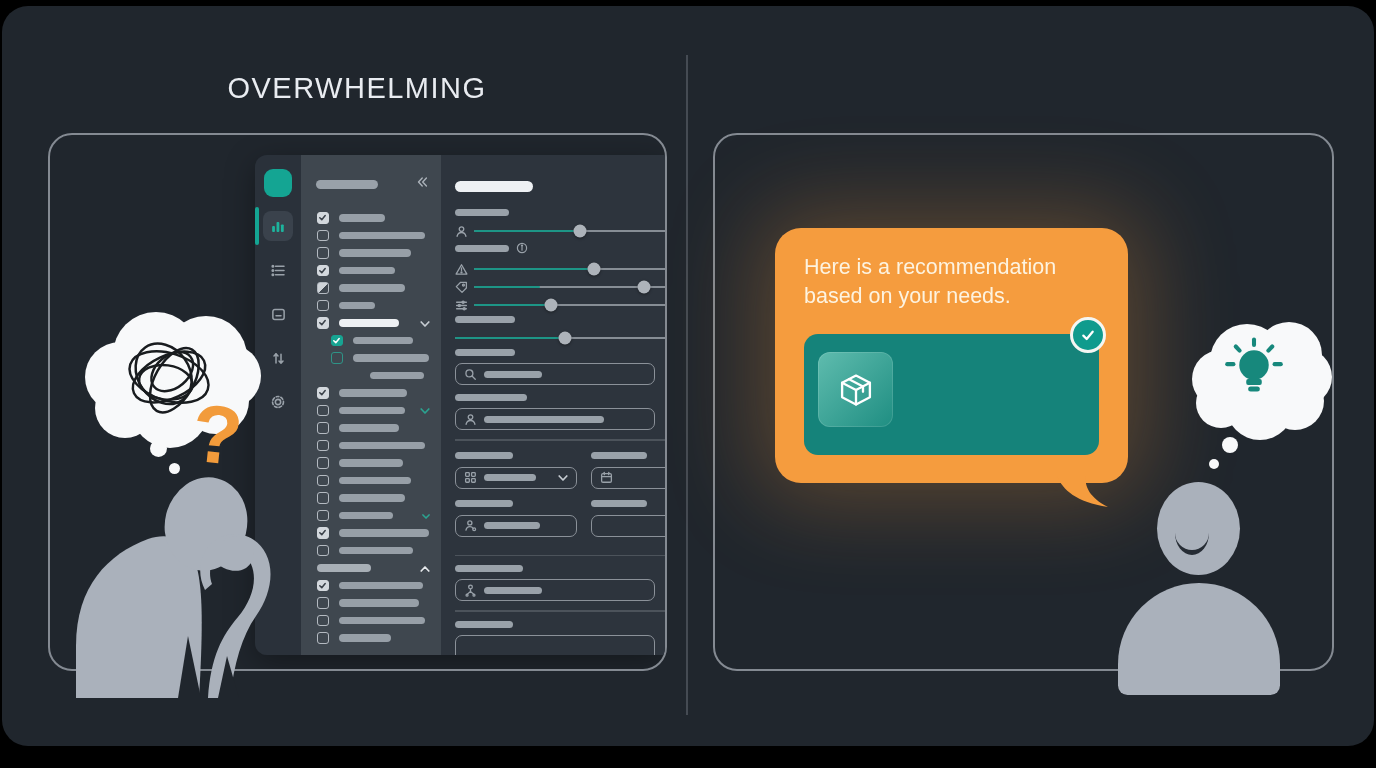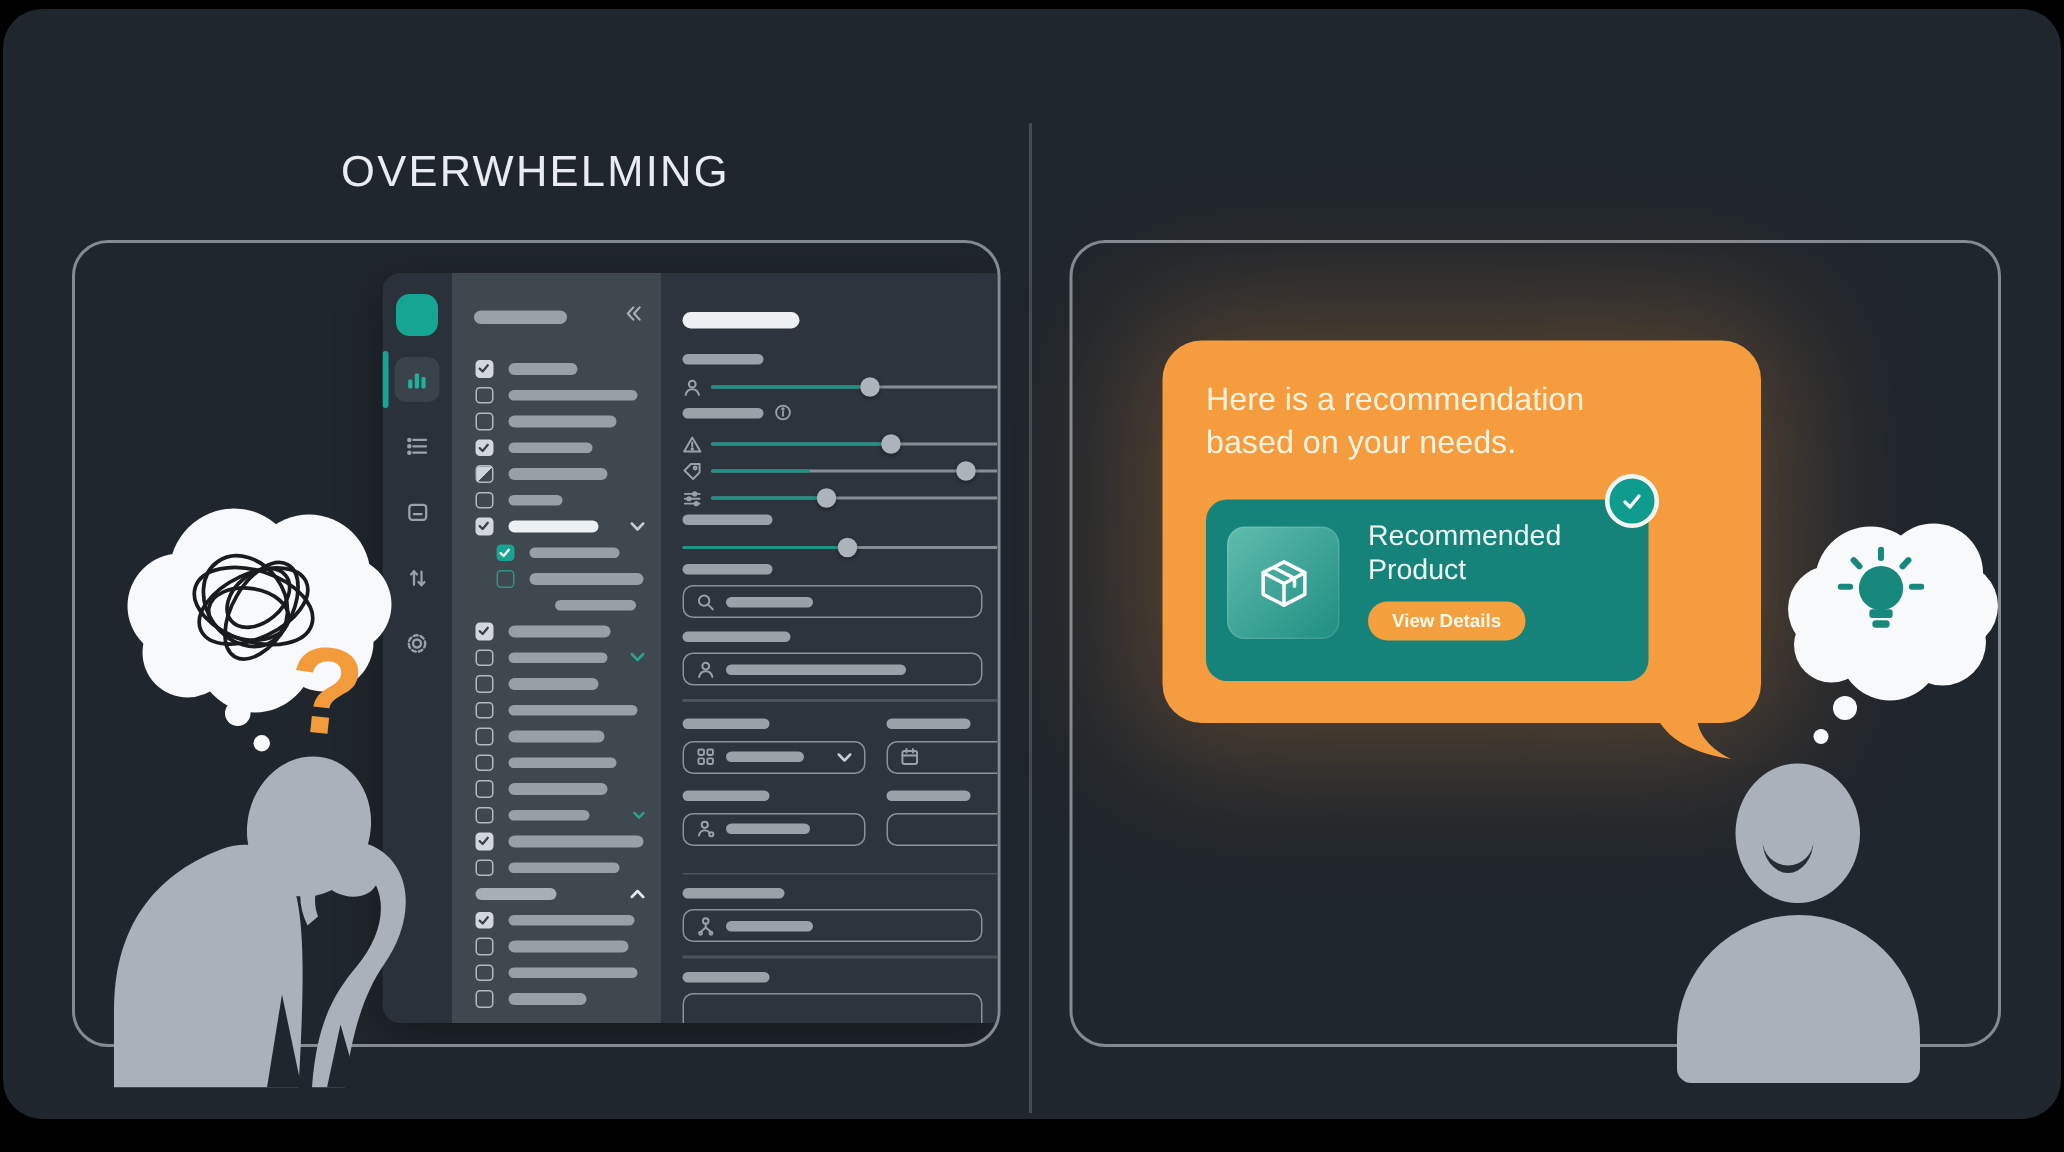--- a/index.html
+++ b/index.html
@@ -1,19 +1,19 @@
 <!DOCTYPE html>
 <html><head>
 <meta charset="utf-8">
 <style>
   html,body{margin:0;padding:0;background:#000;width:1376px;height:768px;overflow:hidden;
     font-family:"Liberation Sans",sans-serif;}
   .stage{position:relative;width:1376px;height:768px;background:#000;}
   .canvas{position:absolute;left:2px;right:2px;top:6px;bottom:22px;background:#20262d;border-radius:26px;}
-  .content{position:absolute;inset:0;margin-top:27px;}
+  .content{position:absolute;inset:0;}
 
   
   .sec-title{position:absolute;top:72px;width:500px;text-align:center;color:#e9ecf1;
     font-size:29px;font-weight:500;letter-spacing:1.5px;}
   .sec-title.left{left:107px}
   .sec-title.right{left:772px}
 
   .vdivider{position:absolute;left:686px;top:55px;width:2px;height:660px;background:#454b53;}
 
   
@@ -69,22 +69,22 @@
     margin:0 10px 9px 0;padding:0 8px;box-sizing:border-box;color:#99a1a9;}
   .rc-box .bx-bar{height:7px;border-radius:4px;background:#99a1a9;margin-left:7px;}
   .rc-box .bx-chev{margin-left:auto;color:#aab1b8;display:flex;}
   .rc-box.tall{height:27px;}
   .rc-div{height:1.5px;background:#4c535b;margin:9px 0 9px 0;}
   .rc-cols{display:grid;grid-template-columns:122px 1fr;column-gap:14px;margin-right:-16px;}
   .rc-cols .rc-box{margin-right:0;}
   .rc-cols .cell-label{height:7px;border-radius:4px;background:#99a1a9;margin:2px 0 8px;}
 
   
-  .bubble{position:absolute;left:775px;top:200px;width:353px;height:255px;background:#f59c3e;
-    border-radius:26px;z-index:3;box-shadow:0 0 90px 18px rgba(245,156,62,.28);padding-left:46px;}
+  .bubble{position:absolute;left:775px;top:228px;width:353px;height:255px;background:#f59c3e;
+    border-radius:26px;z-index:3;box-shadow:0 0 90px 18px rgba(245,156,62,.28);}
   .bubble-msg{position:absolute;left:29px;top:25px;width:300px;color:#fdf3e0;font-size:21.5px;
     line-height:1.36;font-weight:500;}
   .tail{position:absolute;right:18px;bottom:-27px;}
   .reco-card{position:absolute;left:29px;top:106px;width:295px;height:121px;background:#15837a;
     border-radius:14px;box-sizing:border-box;padding:13px 14px;display:flex;align-items:flex-start;}
   .tile{width:75px;height:75px;border-radius:12px;flex:none;margin-top:5px;
     background:linear-gradient(135deg,#5fbcae,#1f8e82);display:flex;align-items:center;justify-content:center;
     box-shadow:inset 0 0 0 1px rgba(255,255,255,.12);}
   .card-body{margin-left:19px;}
   .card-title{color:#eef6f4;font-size:19px;line-height:1.22;font-weight:500;width:150px;}
@@ -560,24 +560,20 @@
     <div class="bubble">
       <div class="bubble-msg">Here is a recommendation based on your needs.</div>
       <div class="reco-card">
         <div class="tile">
           <svg width="40" height="40" viewBox="0 0 36 36" fill="none" stroke="#fff" stroke-width="2.1" stroke-linejoin="round" stroke-linecap="round">
             <path d="M18 5 L30.5 11.5 V24.5 L18 31 L5.5 24.5 V11.5 Z"></path>
             <path d="M5.5 11.5 L18 18 L30.5 11.5"></path>
             <path d="M18 18 V31"></path>
             <path d="M11.8 8.4 L24.3 14.9 V19.6"></path>
           </svg>
-        </div>
-        <div class="card-body">
-          <div class="card-title">Recommended Product</div>
-          <button class="view-btn">View Details</button>
         </div>
         <div class="badge">
           <svg width="22" height="22" viewBox="0 0 33 33" fill="none" stroke="#fff" stroke-width="3.4" stroke-linecap="round" stroke-linejoin="round">
             <polyline points="9.5,17.5 14.5,22.5 23.5,11.5"></polyline>
           </svg>
         </div>
       </div>
       <svg class="tail" width="56" height="34" viewBox="0 0 56 34">
         <path d="M3 0 C9 14 22 26 54 31 C36 22 30 10 32 0 Z" fill="#f59c3e"></path>
       </svg>

